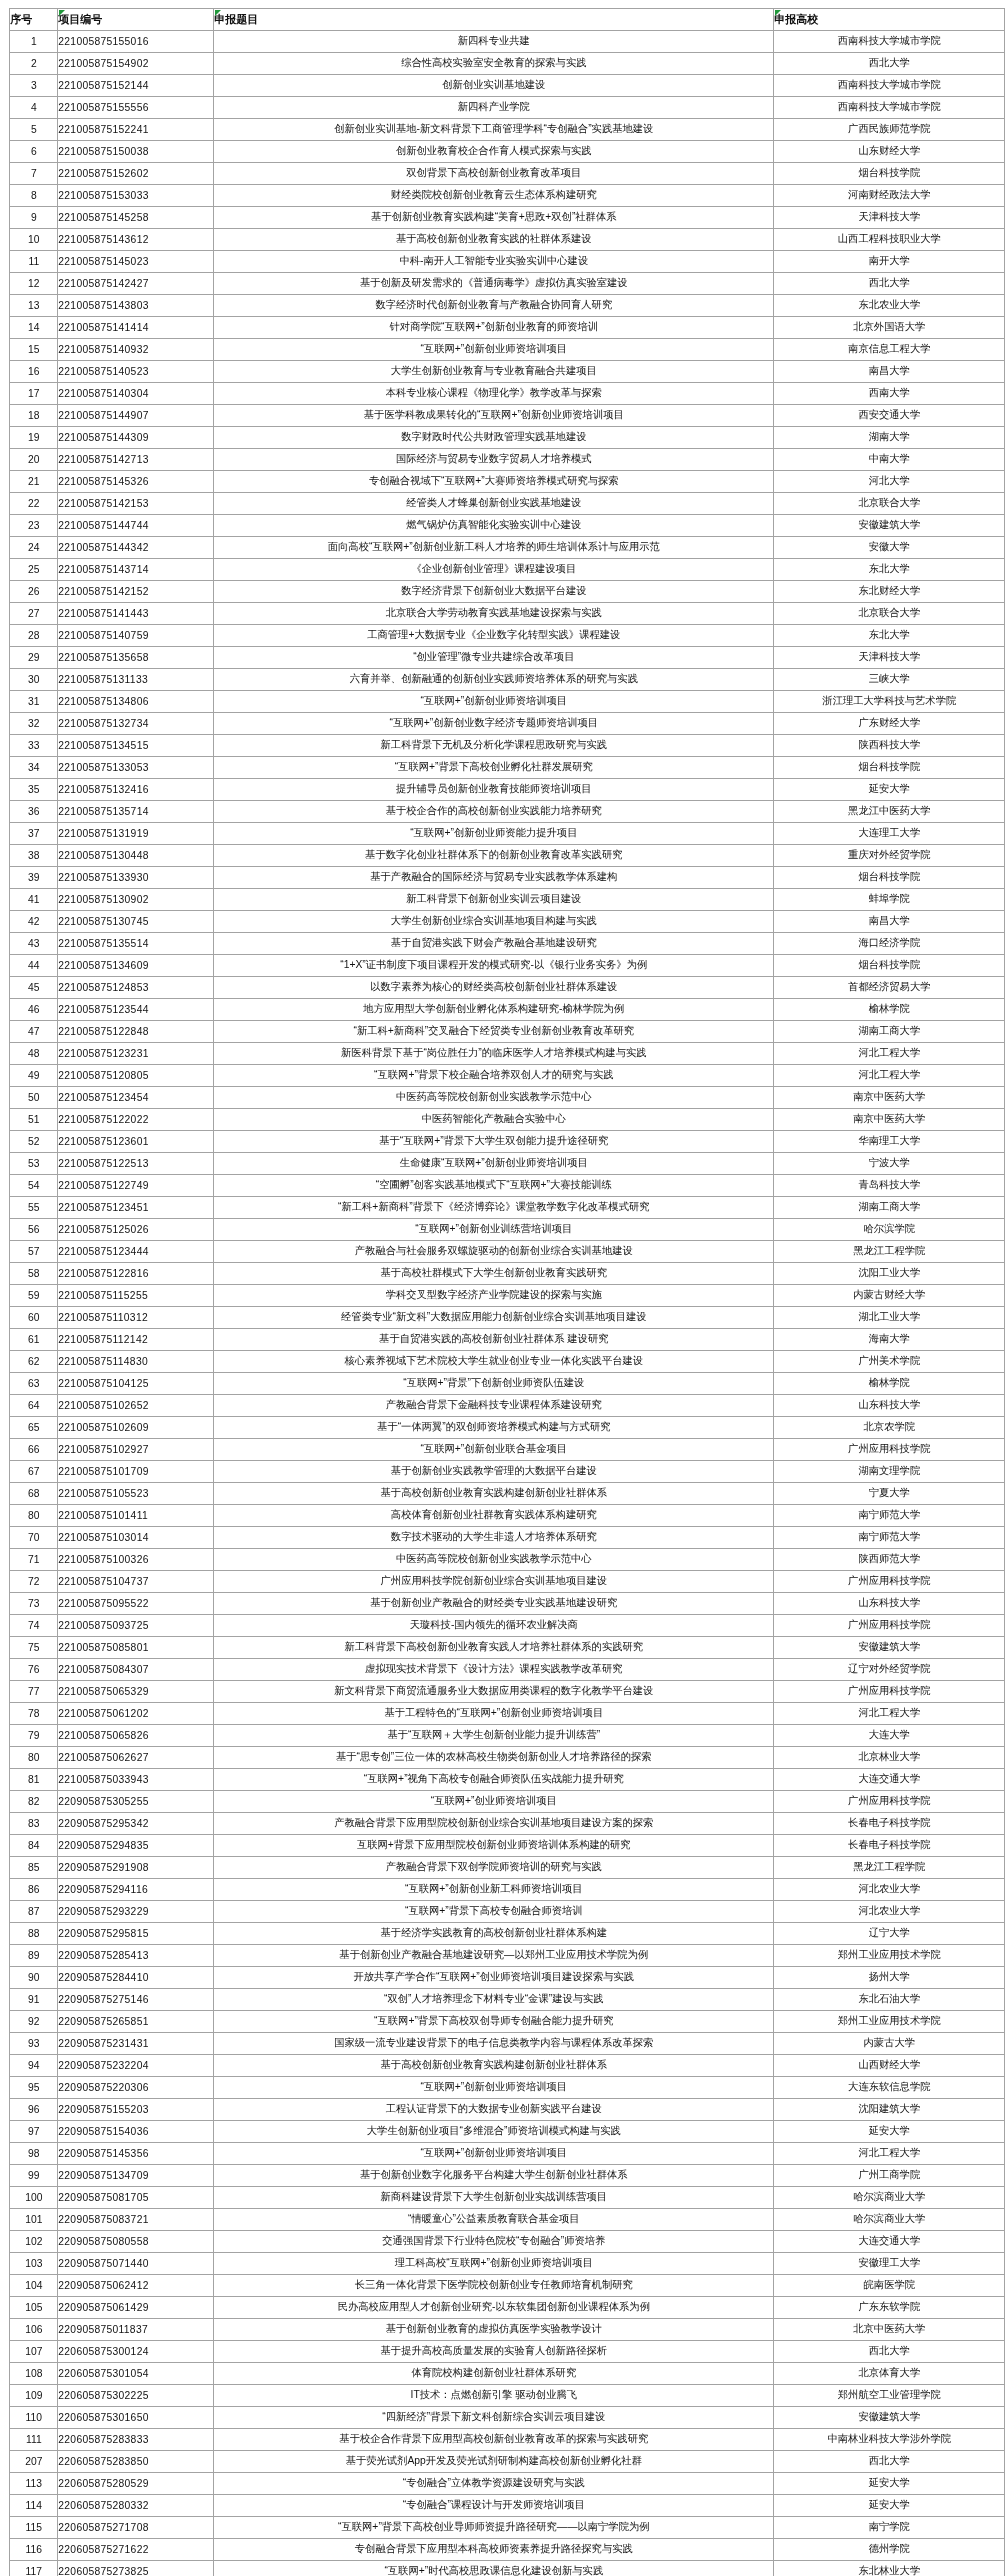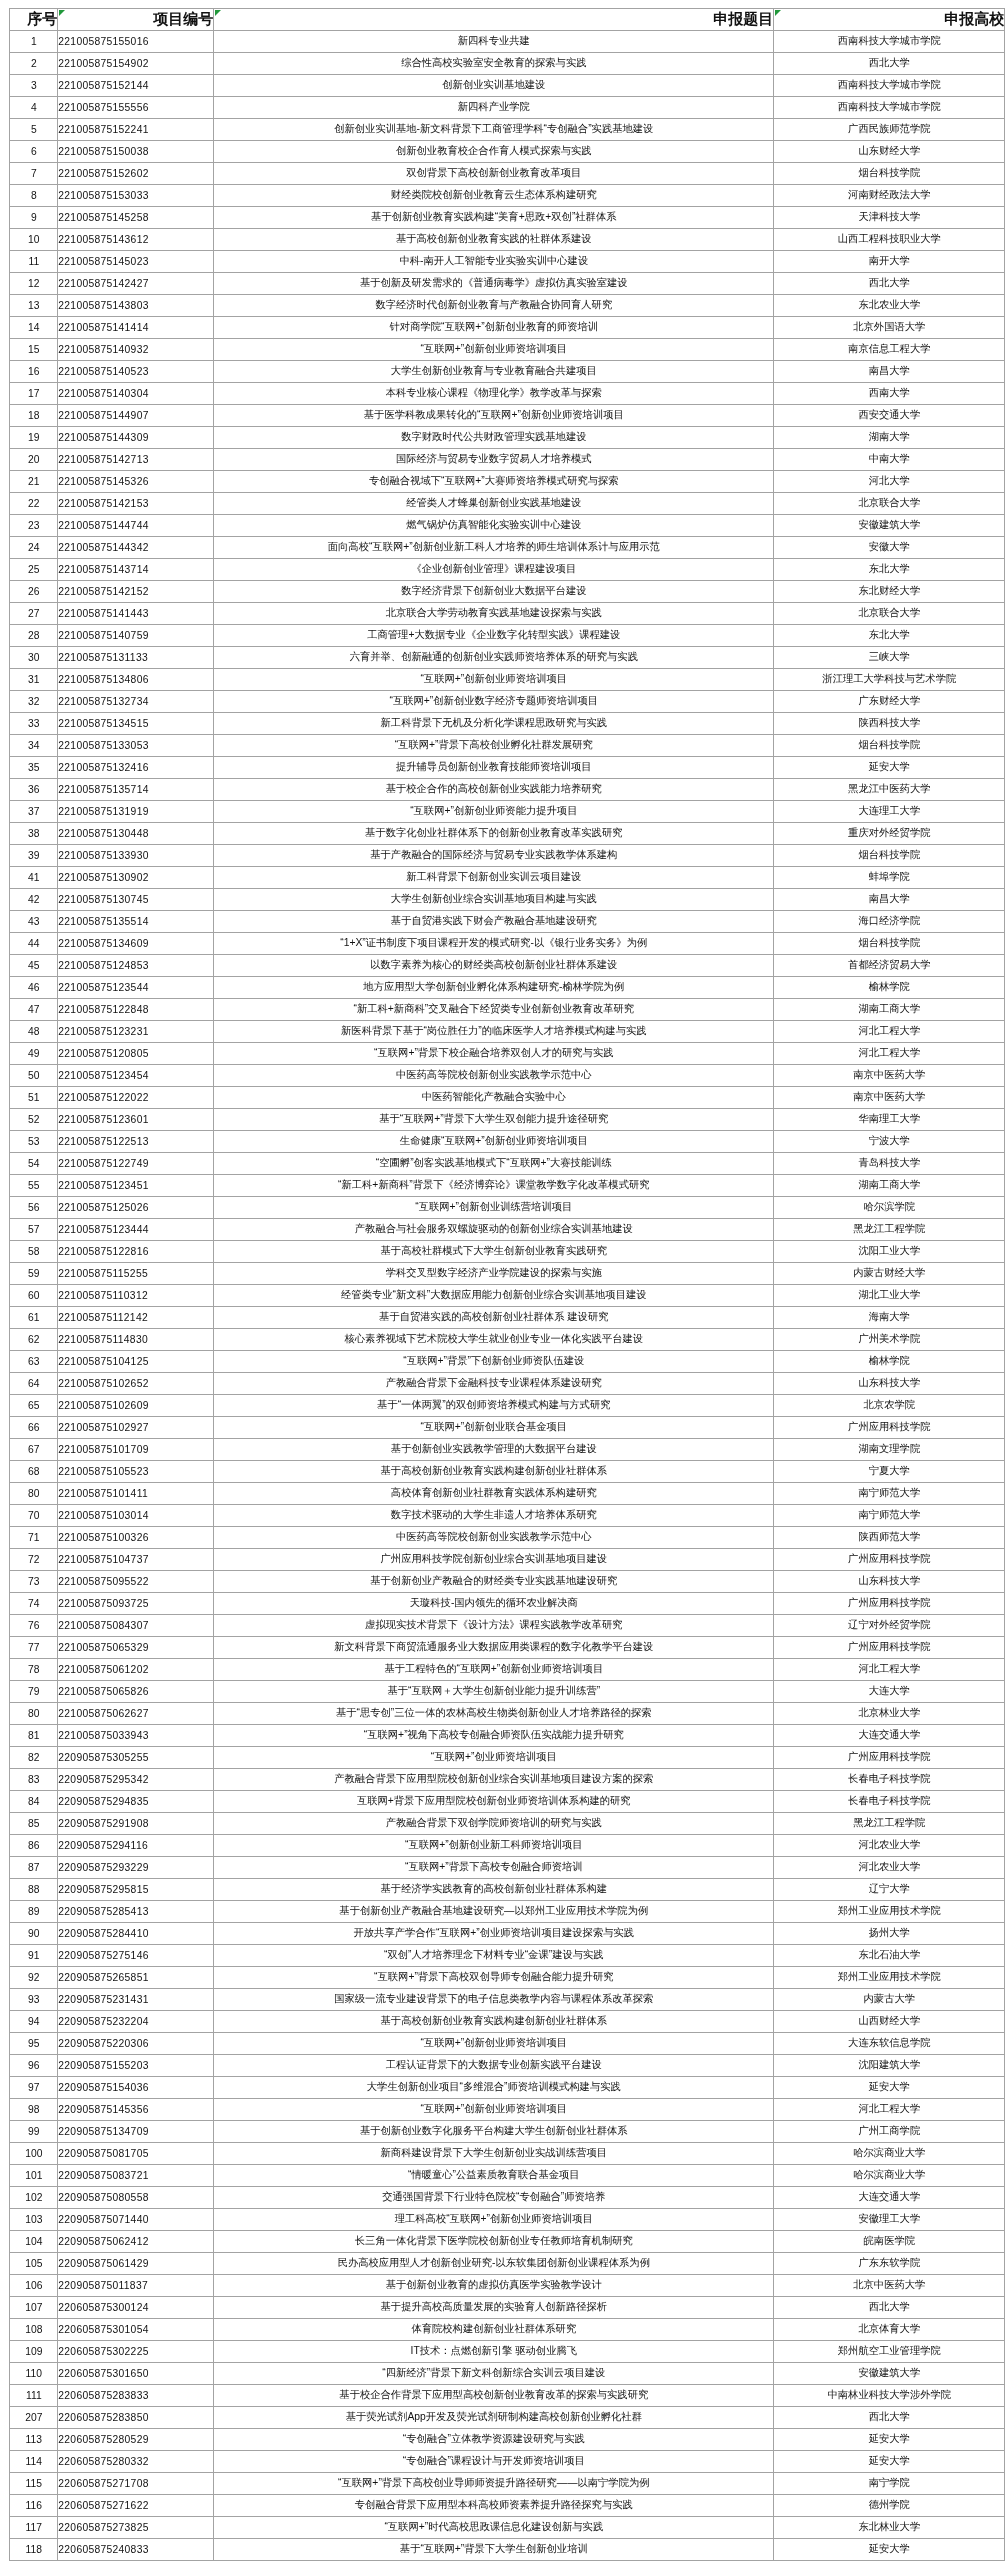--- a/index.html
+++ b/index.html
@@ -22,23 +22,23 @@
   }
   table.sheet th, table.sheet td {
     border: 0.5px solid #a3a3a3;
     overflow: hidden;
     white-space: nowrap;
     padding: 0;
     background: #ffffff;
   }
   table.sheet thead th {
     height: 20.6px;
-    font-size: 15px;
+    font-size: 11px;
     font-weight: bold;
-    text-align: right;
+    text-align: left;
     vertical-align: middle;
     position: relative;
   }
   table.sheet td {
     height: 21px;
     font-size: 10.3px;
     vertical-align: middle;
   }
   col.c-no     { width: 48px; }
   col.c-id     { width: 156px; }
@@ -250,20 +250,26 @@
         <td class="c-title">北京联合大学劳动教育实践基地建设探索与实践</td>
         <td class="c-school">北京联合大学</td>
       </tr>
       <tr>
         <td class="c-no">28</td>
         <td class="c-id">221005875140759</td>
         <td class="c-title">工商管理+大数据专业《企业数字化转型实践》课程建设</td>
         <td class="c-school">东北大学</td>
       </tr>
       <tr>
+        <td class="c-no">29</td>
+        <td class="c-id">221005875135658</td>
+        <td class="c-title">“创业管理”微专业共建综合改革项目</td>
+        <td class="c-school">天津科技大学</td>
+      </tr>
+      <tr>
         <td class="c-no">30</td>
         <td class="c-id">221005875131133</td>
         <td class="c-title">六育并举、创新融通的创新创业实践师资培养体系的研究与实践</td>
         <td class="c-school">三峡大学</td>
       </tr>
       <tr>
         <td class="c-no">31</td>
         <td class="c-id">221005875134806</td>
         <td class="c-title">“互联网+”创新创业师资培训项目</td>
         <td class="c-school">浙江理工大学科技与艺术学院</td>
@@ -512,20 +518,26 @@
         <td class="c-no">73</td>
         <td class="c-id">221005875095522</td>
         <td class="c-title">基于创新创业产教融合的财经类专业实践基地建设研究</td>
         <td class="c-school">山东科技大学</td>
       </tr>
       <tr>
         <td class="c-no">74</td>
         <td class="c-id">221005875093725</td>
         <td class="c-title">天璇科技-国内领先的循环农业解决商</td>
         <td class="c-school">广州应用科技学院</td>
+      </tr>
+      <tr>
+        <td class="c-no">75</td>
+        <td class="c-id">221005875085801</td>
+        <td class="c-title">新工科背景下高校创新创业教育实践人才培养社群体系的实践研究</td>
+        <td class="c-school">安徽建筑大学</td>
       </tr>
       <tr>
         <td class="c-no">76</td>
         <td class="c-id">221005875084307</td>
         <td class="c-title">虚拟现实技术背景下《设计方法》课程实践教学改革研究</td>
         <td class="c-school">辽宁对外经贸学院</td>
       </tr>
       <tr>
         <td class="c-no">77</td>
         <td class="c-id">221005875065329</td>

